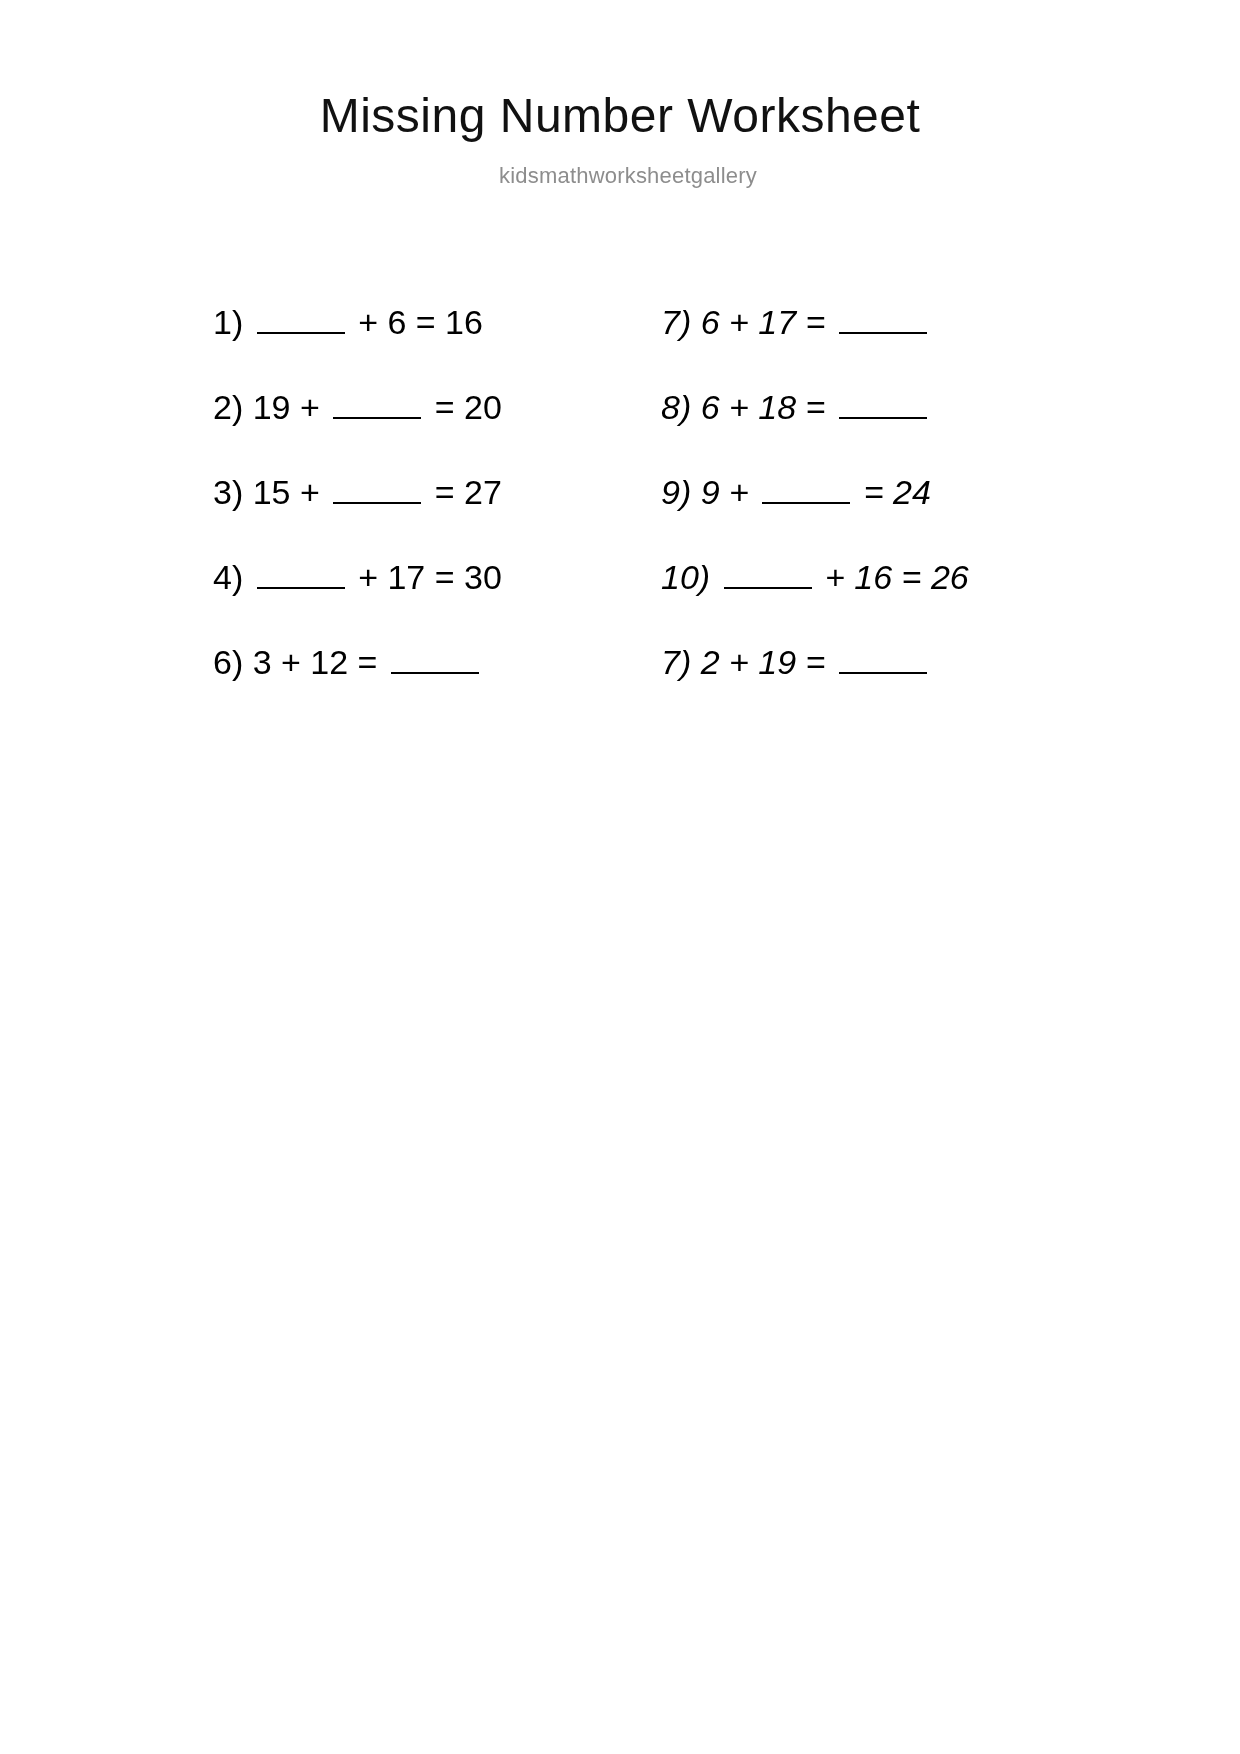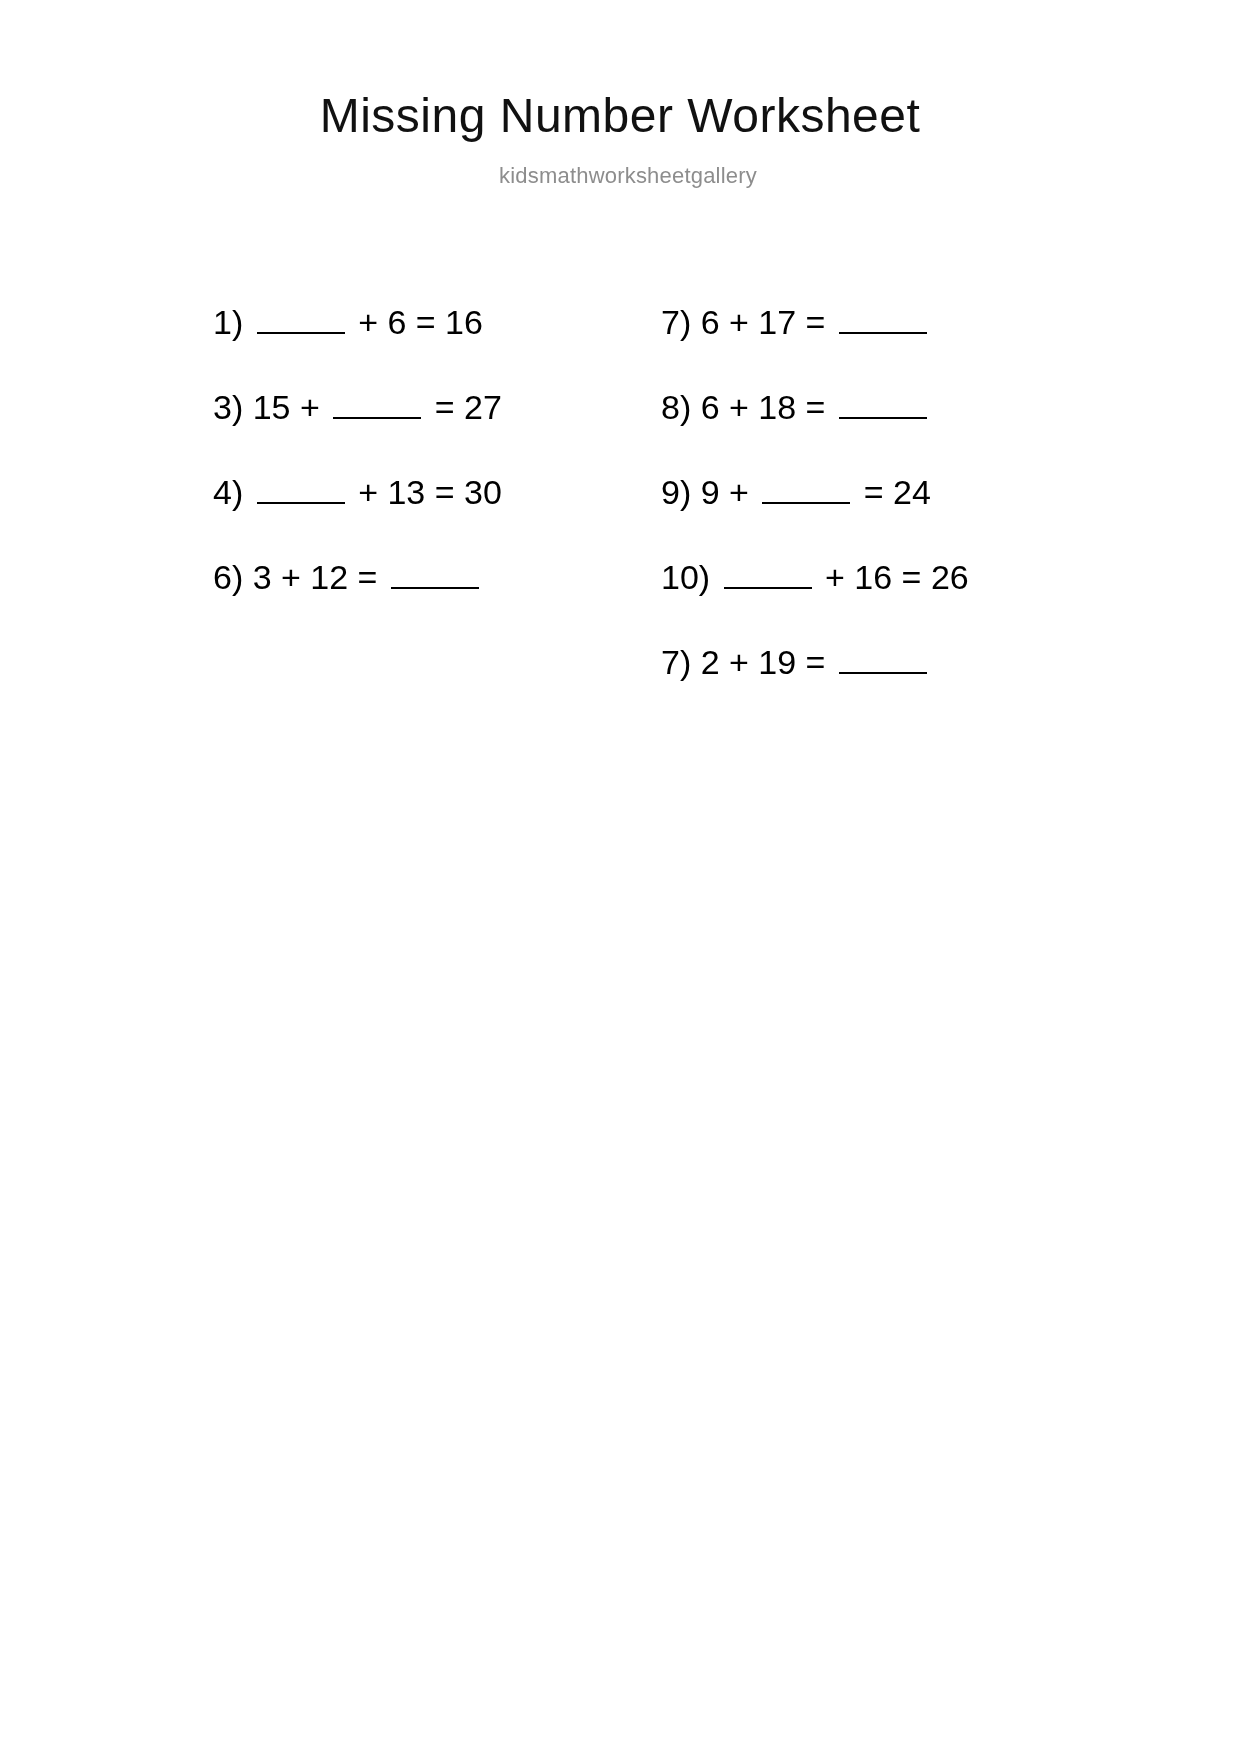--- a/index.html
+++ b/index.html
@@ -48,21 +48,21 @@
     top: 305px;
     left: 178px;
     width: 900px;
   }
   .col {
     position: absolute;
     top: 0;
     margin-left: 35px;
   }
   .col-left { left: 0px; width: 420px; }
-  .col-right { left: 448px; width: 430px; }
+  .col-right { left: 448px; width: 430px; font-style: italic; }
   .problem {
     font-size: 34px;
     line-height: 1;
     height: 85px;
     white-space: nowrap;
     color: #000000;
   }
   .blank {
     display: inline-block;
     border-bottom: 2px solid #000000;
@@ -83,32 +83,38 @@
   <div class="problems">
 
     <div class="col col-left">
 
       <div class="problem">
         <span>1)</span>
         <span class="blank"></span>
         <span>+ 6 = 16</span>
       </div>
 
+      <div class="problem">
+        <span>2)</span>
+        <span>19 +</span>
+        <span class="blank"></span>
+        <span>= 20</span>
+      </div>
 
       <div class="problem">
         <span>3)</span>
         <span>15 +</span>
         <span class="blank"></span>
         <span>= 27</span>
       </div>
 
       <div class="problem">
         <span>4)</span>
         <span class="blank"></span>
-        <span>+ 13 = 30</span>
+        <span>+ 17 = 30</span>
       </div>
 
 
       <div class="problem">
         <span>6)</span>
         <span>3 + 12 =</span>
         <span class="blank"></span>
       </div>
 
     </div>

